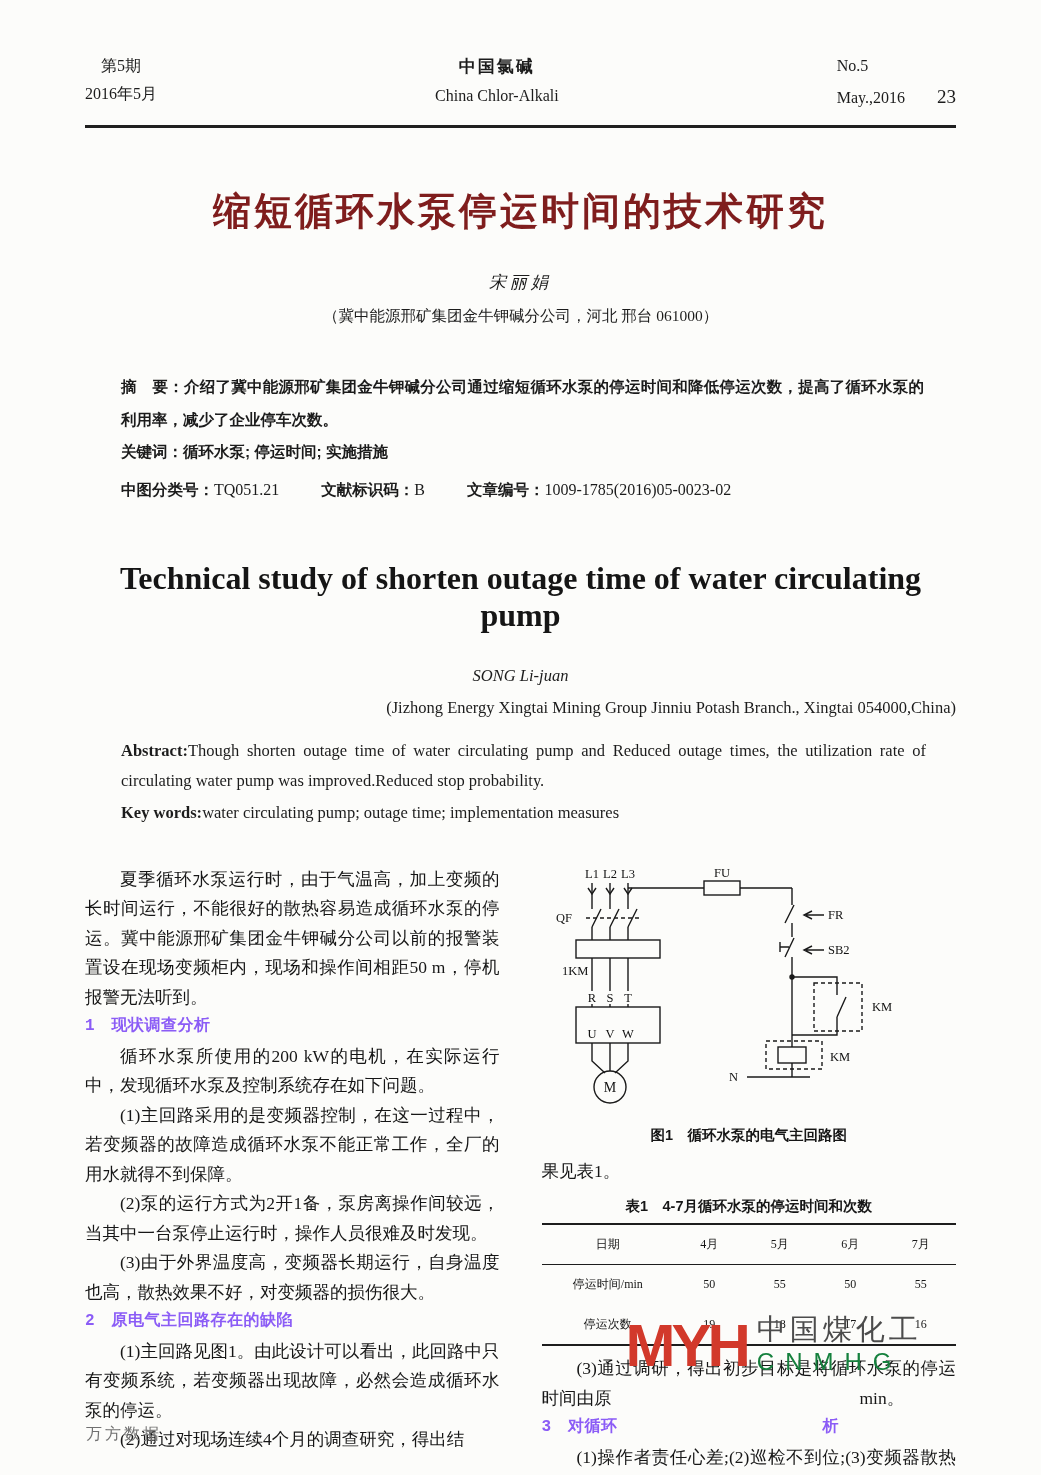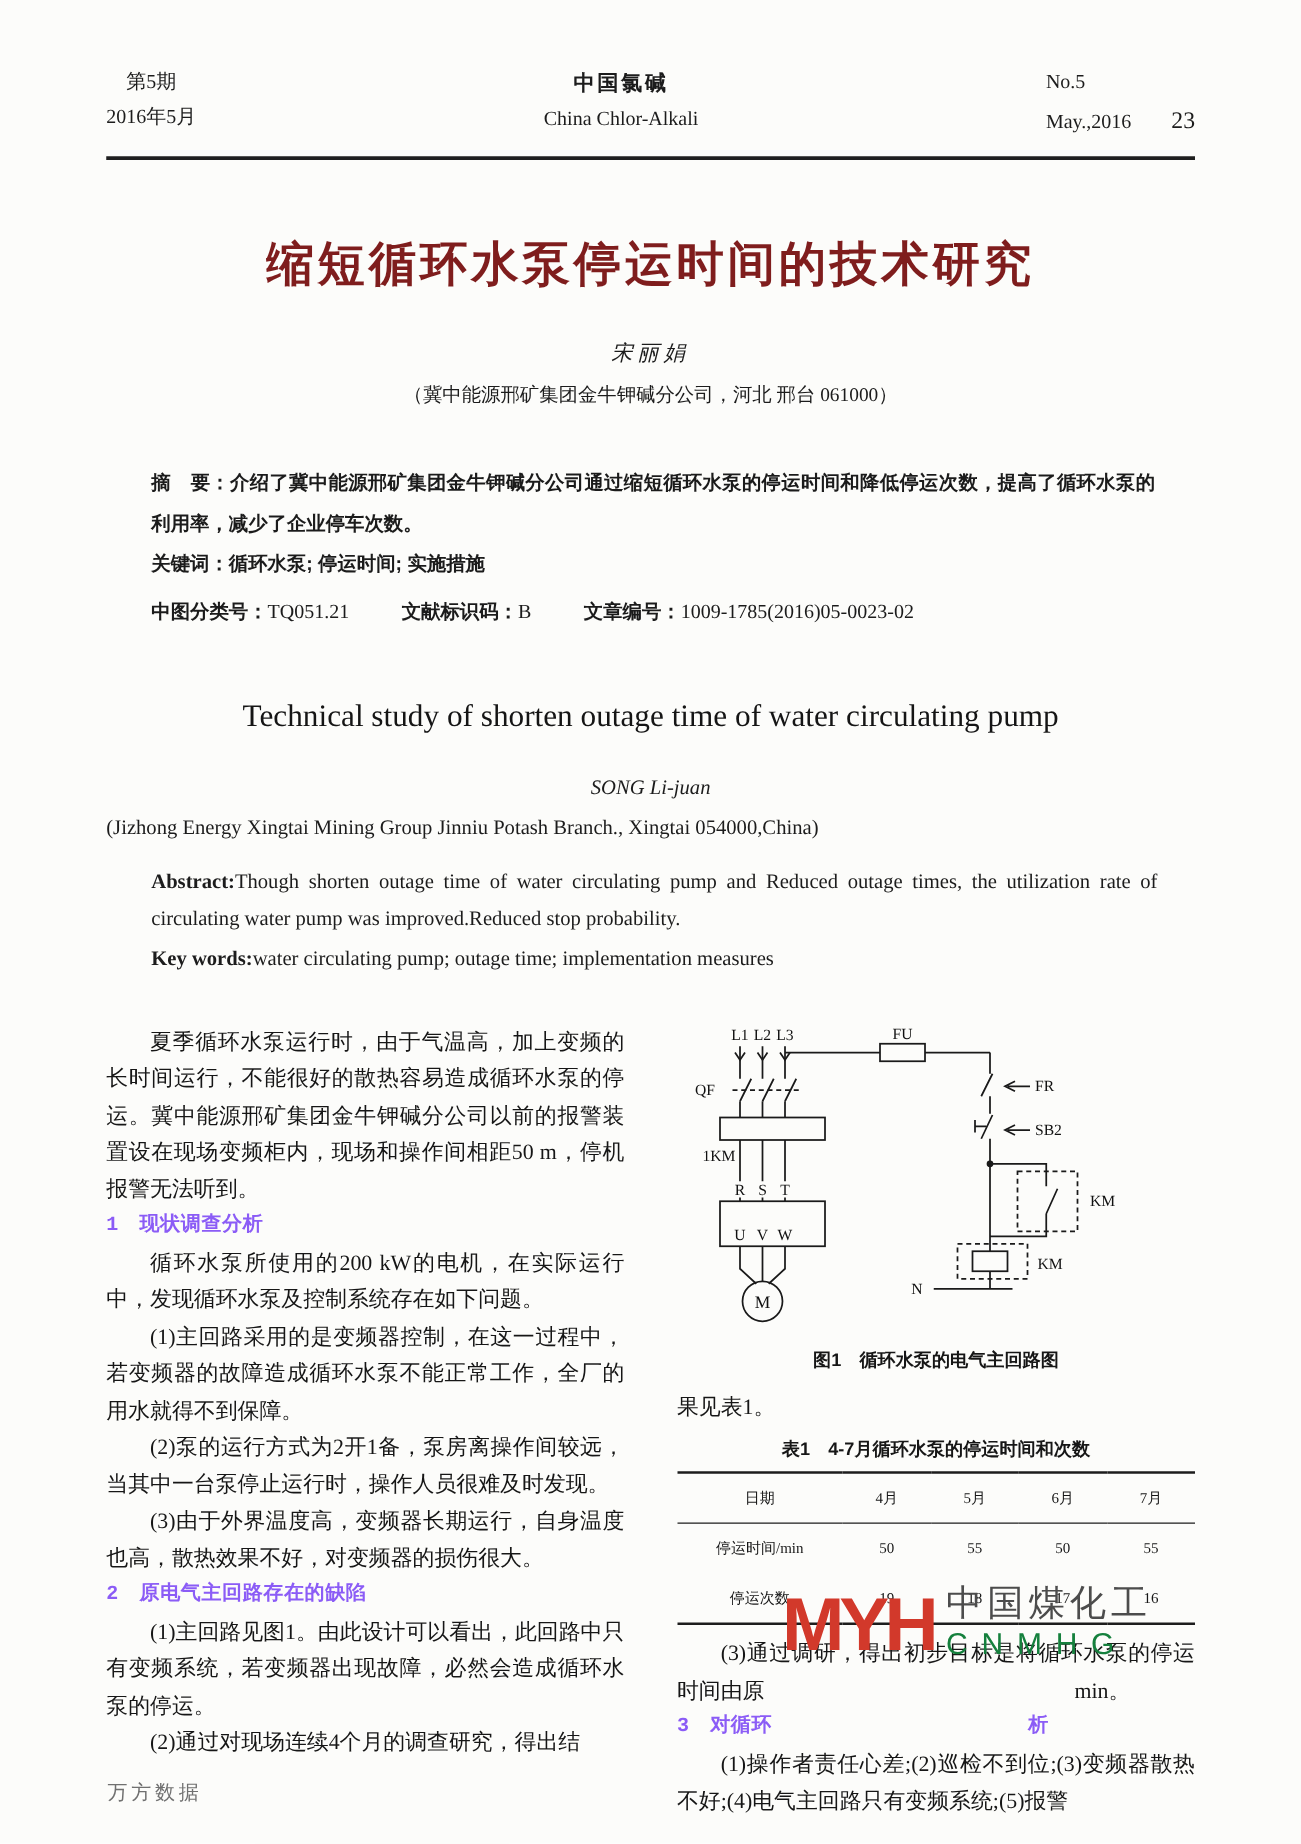--- a/index.html
+++ b/index.html
@@ -26,23 +26,23 @@
   .author-zh { margin-top:34px; text-align:center; font-size:17px; letter-spacing:4px;font-style:italic; }
   .affil-zh { margin-top:12px; text-align:center; font-size:15.5px; }
 
   .abstract-box { margin:44px 32px 0 36px; font-family:"Liberation Sans",sans-serif;
                   font-size:15.5px; line-height:2.1; text-align:justify; font-weight:bold; color:#1b1b1b; }
   .meta-line { margin-top:4px; font-weight:bold; }
   .meta-line .val { font-family:"Liberation Serif",serif; font-weight:normal; font-size:16px; margin-right:42px; }
   .meta-line .val.last { margin-right:0; }
 
   
-  .title-en { margin-top:54px; text-align:center; font-size:25px; font-weight:normal; color:#151515; }
+  .title-en { margin-top:54px; text-align:center; font-size:32px; font-weight:bold; color:#151515; }
   .author-en { margin-top:32px; text-align:center; font-style:italic; font-size:16.5px; }
-  .affil-en { margin-top:12px; text-align:left; font-size:16.5px; }
+  .affil-en { margin-top:12px; text-align:right; font-size:16.5px; }
   .abstract-en { margin:18px 30px 0 36px; font-size:16.5px; line-height:1.8; text-align:justify; }
   .kw-en { margin:7px 30px 0 36px; font-size:16.5px; }
   .blabel { font-weight:bold; }
 
   
   .columns { display:flex; gap:42px; margin-top:42px; }
   .col { width:415px; font-size:17.5px; line-height:29.5px; text-align:justify; color:#161616; }
   .col p { margin:0; text-indent:2em; }
   .col p.noind { text-indent:0; }
   .sec-h { font-family:Liberation Mono, monospace; font-size:16px; font-weight:bold;

